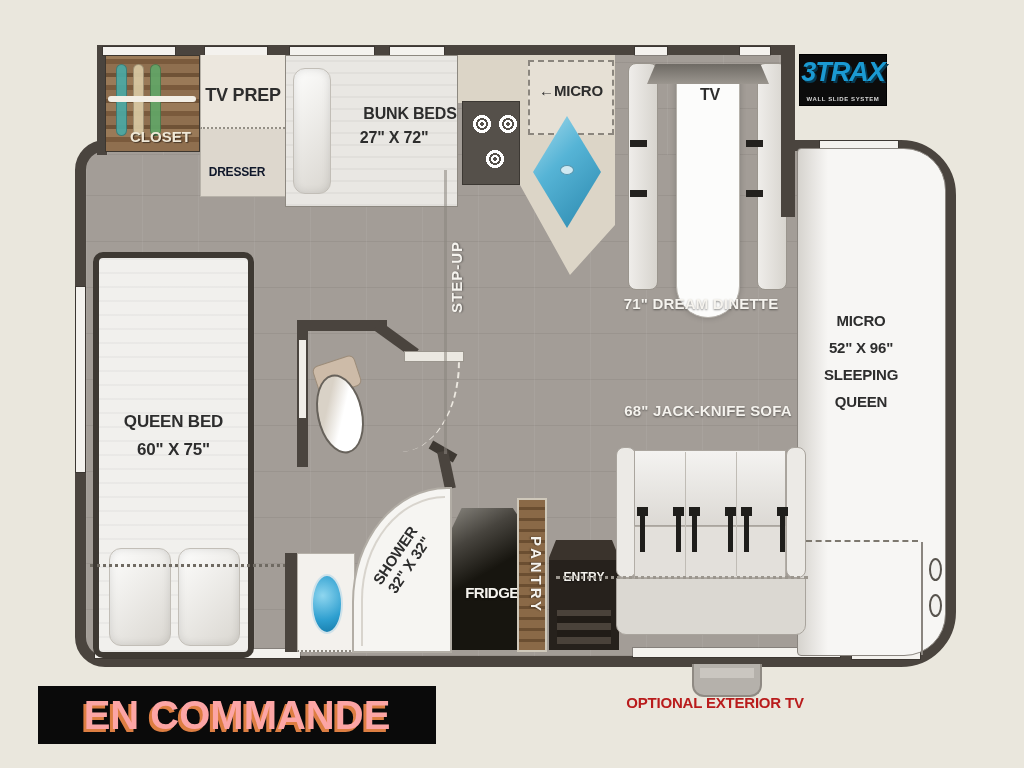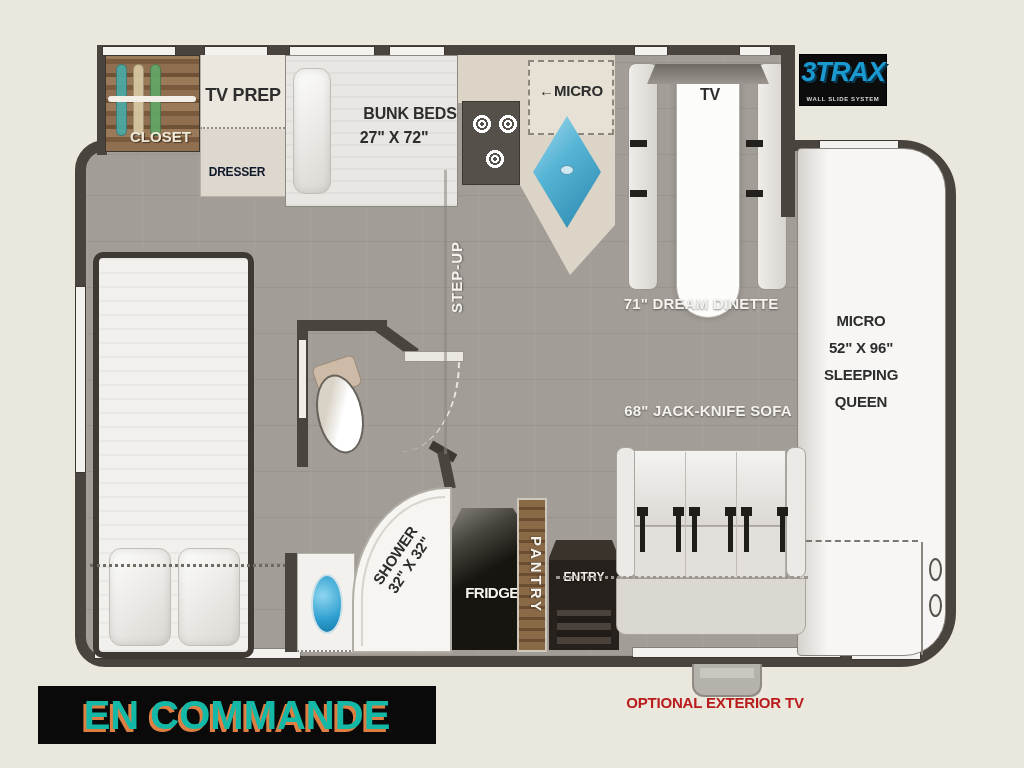--- a/index.html
+++ b/index.html
@@ -138,21 +138,21 @@
   .ext-step{left:692px;top:664px;width:70px;height:33px;background:#b5b1ab;border:2px solid #8f8a83;border-top:none;border-radius:0 0 12px 12px;}
   .ext-step:after{content:"";position:absolute;left:6px;top:4px;right:6px;height:10px;background:#cac6c0;}
   .exttv-label{left:590px;top:694px;width:250px;font-size:15px;color:#b91c1c;}
 
   
   .logo{left:799px;top:54px;width:88px;height:52px;background:#0c0c0c;border:1px solid #000;}
   .logo-main{left:0;top:2px;width:100%;text-align:center;font-size:27px;font-weight:bold;font-style:italic;color:#1b9ad2;
     text-shadow:2px 2px 0 #063a52;letter-spacing:-1px;}
   .logo-sub{left:0;bottom:3px;width:100%;text-align:center;font-size:6px;color:#d8d8d8;letter-spacing:.6px;font-weight:bold;}
   .banner{left:38px;top:686px;width:398px;height:58px;background:#0a0a0a;}
-  .banner-text{left:0;top:7px;width:100%;text-align:center;font-size:40px;font-weight:bold;color:#14b8a6;
+  .banner-text{left:0;top:7px;width:100%;text-align:center;font-size:40px;font-weight:bold;color:#fca5a5;
     text-shadow:-3px 3px 0 #dd7e42;letter-spacing:0px;}
 </style>
 </head>
 <body>
 
 <div id="plan">
 
   <div class="abs main-body"></div>
   <div class="abs slide-out"></div>
 
@@ -223,20 +223,24 @@
       <div class="lbl">QUEEN</div>
     </div>
   </div>
   <div class="abs cab-dash"></div>
   <div class="abs cab-col">
     <div class="abs cab-oval" style="top:16px;"></div>
     <div class="abs cab-oval" style="top:52px;"></div>
   </div>
 
   <div class="abs qbed">
+    <div class="abs qbed-text ctr">
+      <div class="lbl">QUEEN BED</div>
+      <div class="lbl">60" X 75"</div>
+    </div>
     <div class="abs pillow p1"></div>
     <div class="abs pillow p2"></div>
   </div>
   <div class="abs dash-bed"></div>
 
   <div class="abs wall bw-h"></div>
   <div class="abs wall bw-diag"></div>
   <div class="abs wall bw-v"></div>
   <div class="abs bw-strip"></div>
   <div class="abs half-wall"></div>

